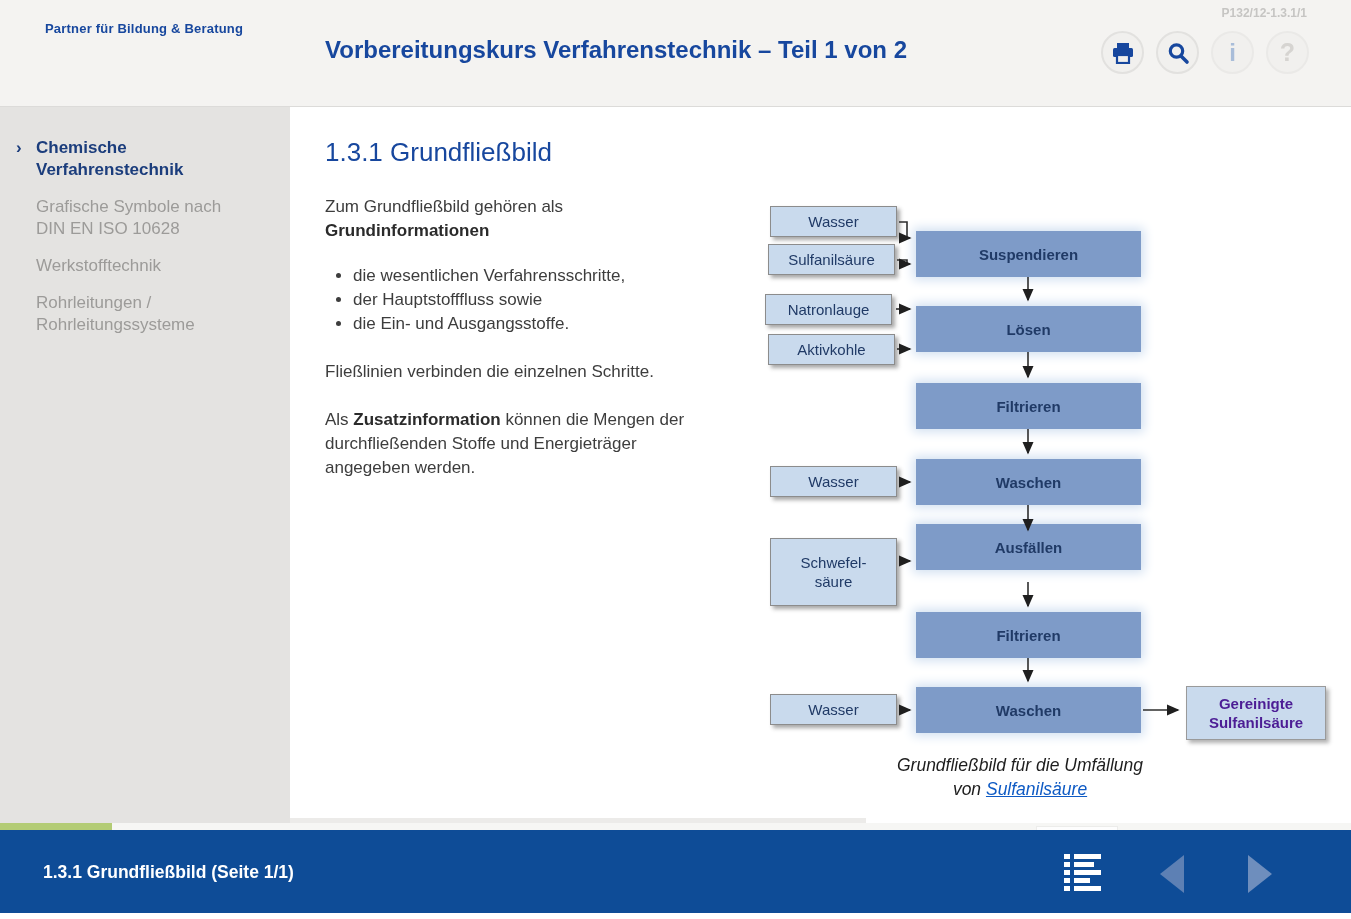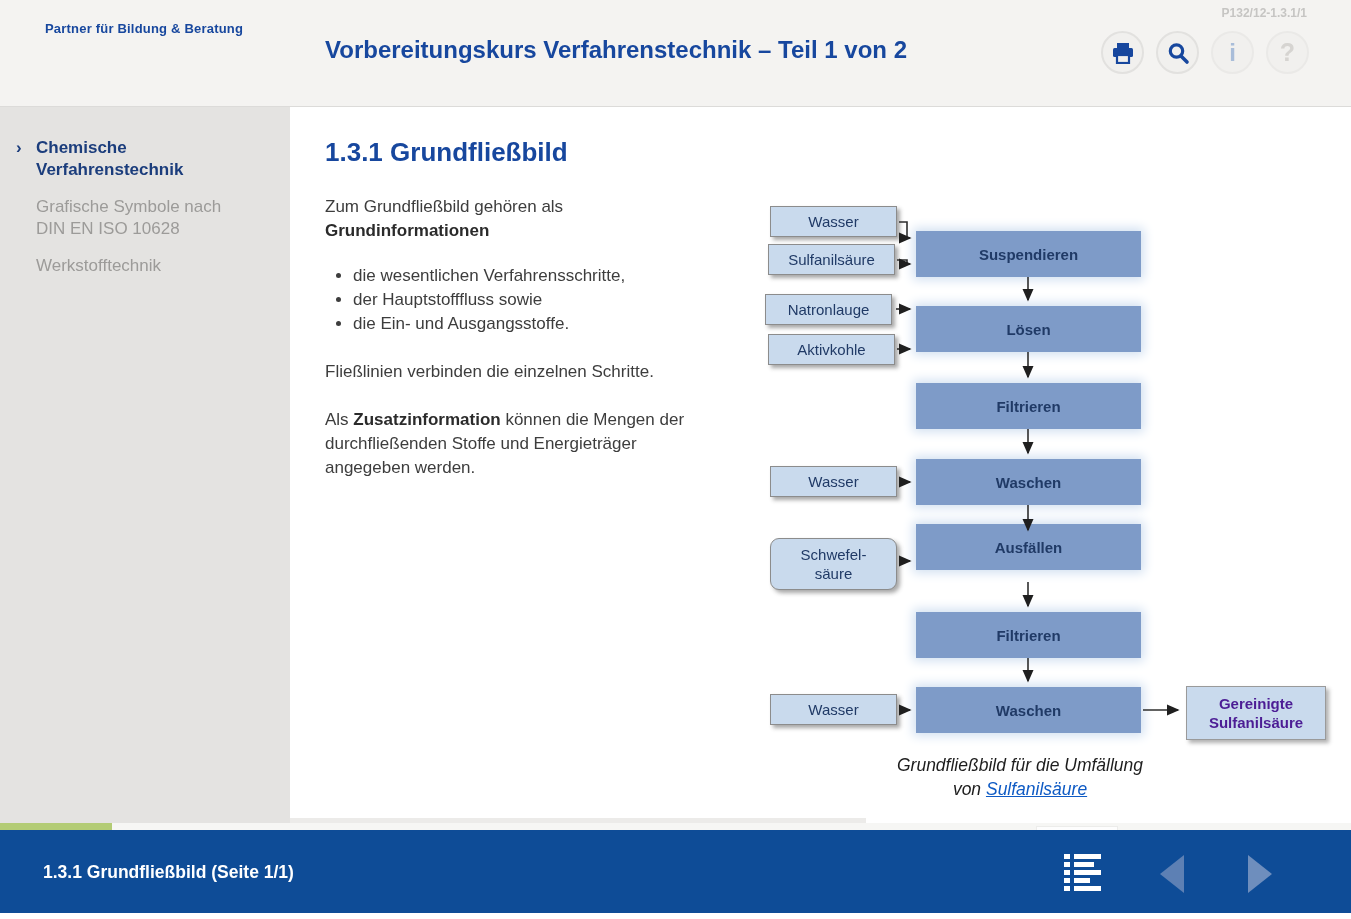--- a/index.html
+++ b/index.html
@@ -24,21 +24,21 @@
   .glyph-i{font-size:24px;font-weight:bold;color:#a9bdd9;font-style:normal;}
   .glyph-q{font-size:25px;font-weight:bold;color:#d6d4d1;}
   
   .sidebar{position:absolute;left:0;top:107px;width:290px;height:716px;background:#e4e3e1;}
   .nav-item{position:relative;margin:0 0 15px 36px;width:190px;font-size:17px;line-height:22px;
     color:#9c9b99;cursor:pointer;}
   .nav-item:first-child{margin-top:30px;}
   .nav-item.active{color:#1b3d7c;font-weight:bold;}
   .nav-chevron{position:absolute;left:-20px;top:0px;font-size:17px;font-weight:bold;color:#1b3d7c;}
   
-  .page-heading{position:absolute;left:325px;top:137px;font-size:26px;font-weight:bold;color:#17479e;}
+  .page-heading{position:absolute;left:325px;top:137px;font-size:26px;font-weight:normal;color:#17479e;}
   .copy{position:absolute;left:325px;width:395px;font-size:17px;line-height:24px;color:#3d3d3d;}
   .copy b{color:#2b2b2b;}
   .p-intro{top:195px;}
   .p-bullets{top:264px;}
   .p-bullets ul{margin:0;padding-left:28px;}
   .p-bullets li{margin:0 0 0px 0;line-height:24px;}
   .p-flow{top:360px;}
   .p-add{top:408px;width:382px;}
   
   .diagram{position:absolute;left:760px;top:195px;width:591px;height:570px;}
@@ -114,20 +114,23 @@
   <div class="nav-item active">
     <span class="nav-chevron">›</span>
     <span>Chemische Verfahrenstechnik</span>
   </div>
   <div class="nav-item">
     <span>Grafische Symbole nach DIN EN ISO 10628</span>
   </div>
   <div class="nav-item">
     <span>Werkstofftechnik</span>
   </div>
+  <div class="nav-item">
+    <span>Rohrleitungen / Rohrleitungssysteme</span>
+  </div>
 </div>
 
 <div class="page-heading">1.3.1 Grundfließbild</div>
 
 <div class="copy p-intro">
   <span>Zum Grundfließbild gehören als</span><br>
   <b>Grundinformationen</b>
 </div>
 
 <div class="copy p-bullets">
@@ -144,21 +147,21 @@
   <span>Als </span><b>Zusatzinformation</b><span> können die Mengen der durchfließenden Stoffe und Energieträger angegeben werden.</span>
 </div>
 
 <div class="diagram">
 
   <div class="ibox" style="left:10px;top:11px;">Wasser</div>
   <div class="ibox" style="left:8px;top:49px;">Sulfanilsäure</div>
   <div class="ibox" style="left:5px;top:99px;">Natronlauge</div>
   <div class="ibox" style="left:8px;top:139px;">Aktivkohle</div>
   <div class="ibox" style="left:10px;top:271px;">Wasser</div>
-  <div class="ibox" style="left:10px;top:343px;height:52px;border-radius:9px;">Schwefel-
+  <div class="ibox" style="left:10px;top:343px;height:68px;">Schwefel-
 säure</div>
   <div class="ibox" style="left:10px;top:499px;">Wasser</div>
 
   <div class="pbox" style="top:36px;">Suspendieren</div>
   <div class="pbox" style="top:111px;">Lösen</div>
   <div class="pbox" style="top:188px;">Filtrieren</div>
   <div class="pbox" style="top:264px;">Waschen</div>
   <div class="pbox" style="top:329px;text-align:center;">Ausfällen</div>
   <div class="pbox" style="top:417px;">Filtrieren</div>
   <div class="pbox" style="top:492px;">Waschen</div>

